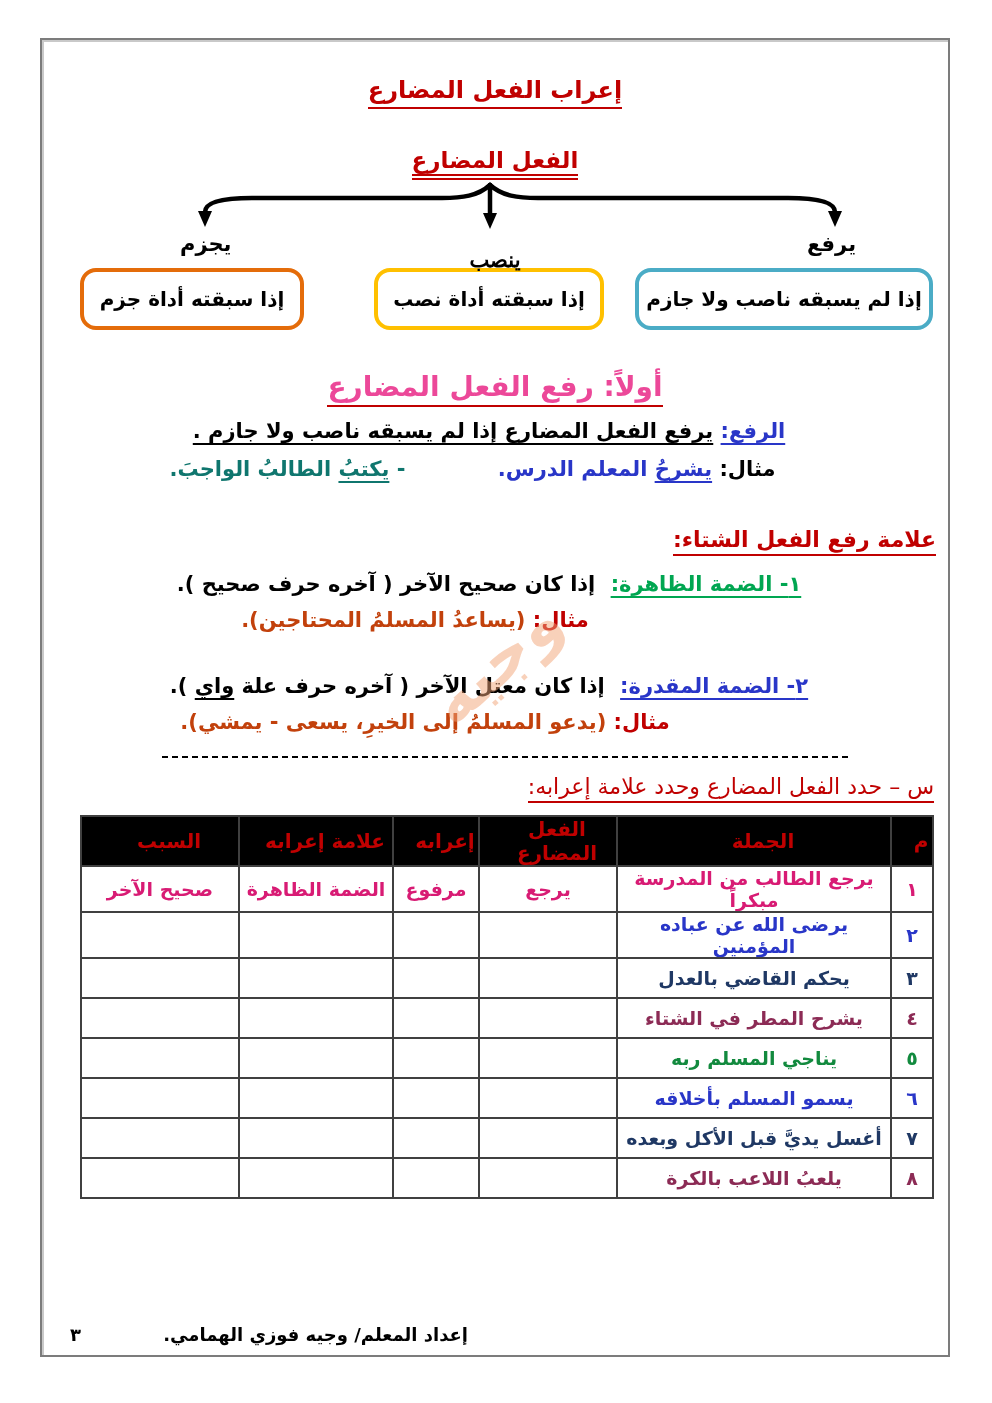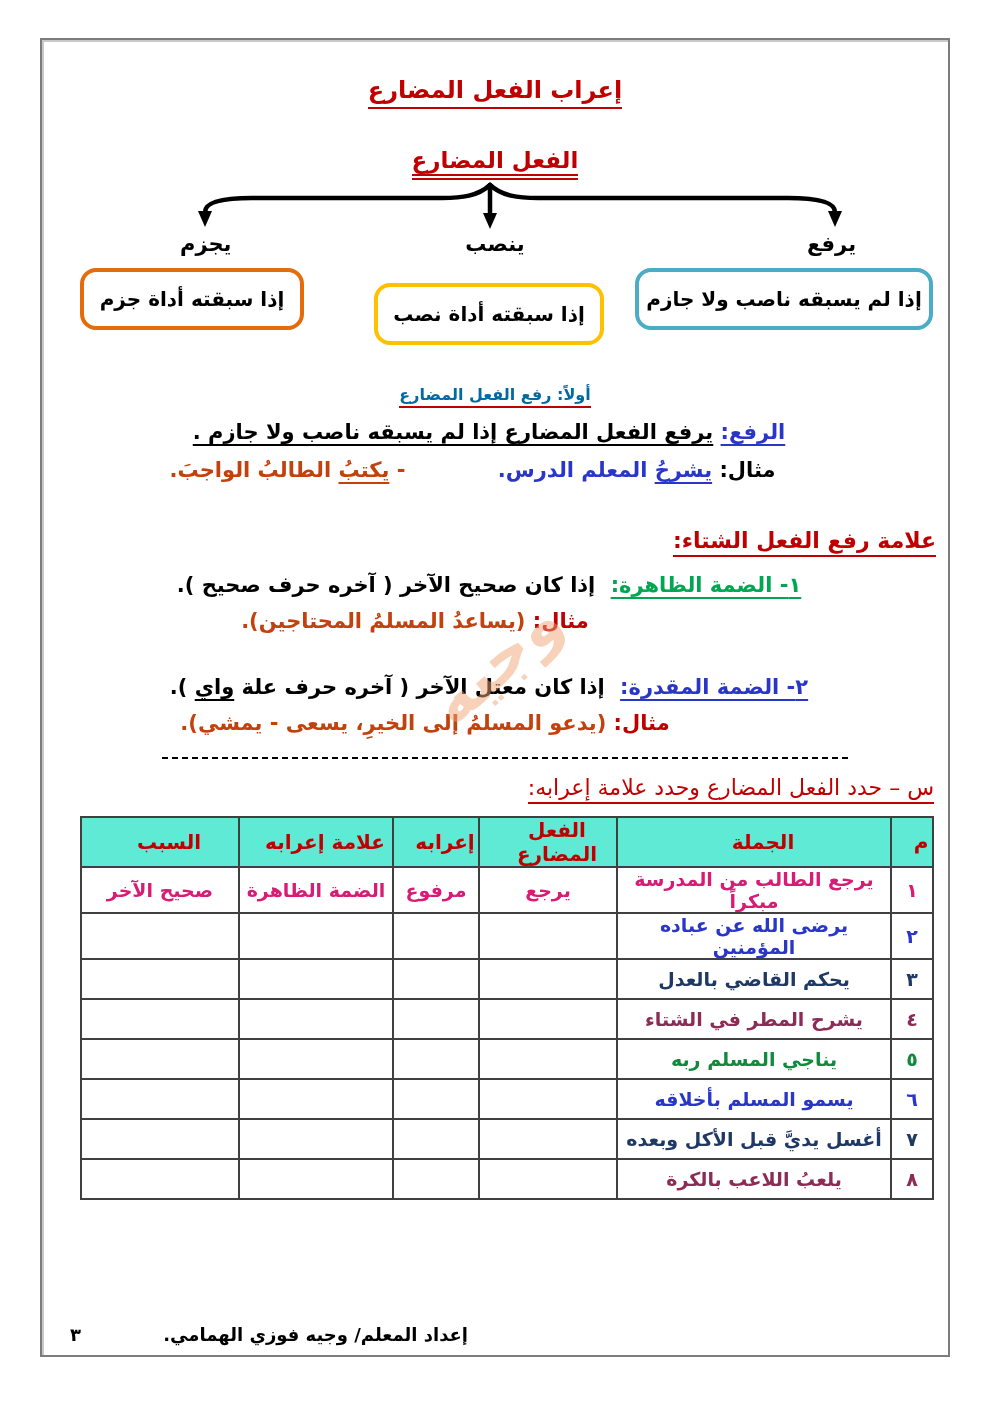--- a/index.html
+++ b/index.html
@@ -8,55 +8,55 @@
   .frame{position:absolute;top:38px;left:40px;width:906px;height:1315px;
          border:2px solid #7c7c7c;box-shadow:2px 2px 0 #c9c9c9 inset;direction:rtl;}
   .title{margin-top:36px;font-size:24px;font-weight:bold;color:#C00000;text-align:center;}
   .title > span{display:inline-block;border-bottom:2px solid #C00000;padding-bottom:3px;}
   .subtitle{margin-top:38px;font-size:23px;font-weight:bold;color:#C00000;text-align:center;}
   .subtitle > span{display:inline-block;border-bottom:6px double #C00000;padding-bottom:1px;}
   .brace-wrap{position:relative;height:50px;margin-top:2px;}
   .brace-wrap svg{position:absolute;top:0;left:0;}
   .branch-labels{position:relative;height:30px;font-size:21px;font-weight:bold;color:#000;}
   .lbl-rafa{position:absolute;left:765px;top:0;}
-  .lbl-nasb{position:absolute;left:50%;transform:translateX(-50%);top:0;}
+  .lbl-nasb{position:absolute;left:50%;transform:translateX(-50%);top:16px;font-family:Liberation Serif, serif;}
   .lbl-jazm{position:absolute;left:138px;top:0;}
   .boxes{display:flex;margin-top:6px;padding-right:15px;}
   .cond-box{height:54px;border:4px solid #000;border-radius:16px;background:#fff;
             display:flex;align-items:center;justify-content:center;
             font-size:20px;font-weight:bold;color:#000;}
   .box-rafa{width:290px;}
-  .box-nasb{width:222px;margin-right:31px;margin-top:15px;}
+  .box-nasb{width:222px;margin-right:31px;}
   .box-jazm{width:216px;margin-right:70px;}
-  .sec-center{margin-top:40px;font-size:16px;font-weight:bold;color:#0369a1;text-align:center;}
+  .sec-center{margin-top:40px;font-size:28px;font-weight:bold;color:#ec4899;text-align:center;}
   .sec-center > span{display:inline-block;border-bottom:2px solid #C00000;padding-bottom:2px;}
   .line{font-size:21px;font-weight:bold;color:#000;text-align:center;}
   .u{text-decoration:underline;text-underline-offset:5px;}
   .rule-line{margin:12px 12px 0 0;}
   .blue{color:#2936C8;}
-  .purple{color:#c2410c;}
+  .purple{color:#0f766e;}
   .green{color:#00A651;}
   .red{color:#C00000;}
   .pink{color:#c2410c;}
   .example-line{margin:14px 45px 0 0;}
   .ex2{margin-right:85px;}
   .sec-right{margin:46px 12px 0 0;font-size:22px;font-weight:bold;color:#C00000;text-align:right;}
   .sec-right > span{display:inline-block;border-bottom:2px solid #C00000;padding-bottom:2px;}
   .item-line{margin:16px 12px 0 0;}
   .item-line .lbl{margin-left:8px;}
   .item2{margin-top:42px;}
   .item-example1{margin:12px 160px 0 0;}
   .item-example2{margin:12px 140px 0 0;}
   .divider{margin:22px 100px 0 120px;border-top:2px dashed #000;height:0;}
   .question{margin:16px 14px 0 0;font-size:22px;font-weight:normal;color:#C00000;text-align:right;}
   .question > span{display:inline-block;border-bottom:2px solid #C00000;padding-bottom:2px;}
   table.ex{border-collapse:collapse;width:852px;margin:12px 14px 0 auto;table-layout:fixed;}
   table.ex th, table.ex td{border:2px solid #404040;text-align:center;vertical-align:middle;
         font-weight:bold;padding:0 2px;overflow:hidden;}
-  table.ex th{background:#5eead4;color:#C00000;font-size:20px;height:36px;padding-left:20px;}
+  table.ex th{background:#000000;color:#C00000;font-size:20px;height:36px;padding-left:20px;}
   table.ex td{height:38px;font-size:19px;background:#fff;}
   .watermark{position:absolute;top:585px;left:378px;font-size:64px;font-weight:bold;
              color:#F2A478;opacity:0.5;transform:rotate(-42deg);pointer-events:none;}
   .footer{position:absolute;bottom:10px;left:28px;width:398px;display:flex;direction:ltr;
           justify-content:space-between;align-items:center;font-size:18px;font-weight:bold;color:#000;}
 </style>
 </head>
 <body>
 
 <div class="page">

